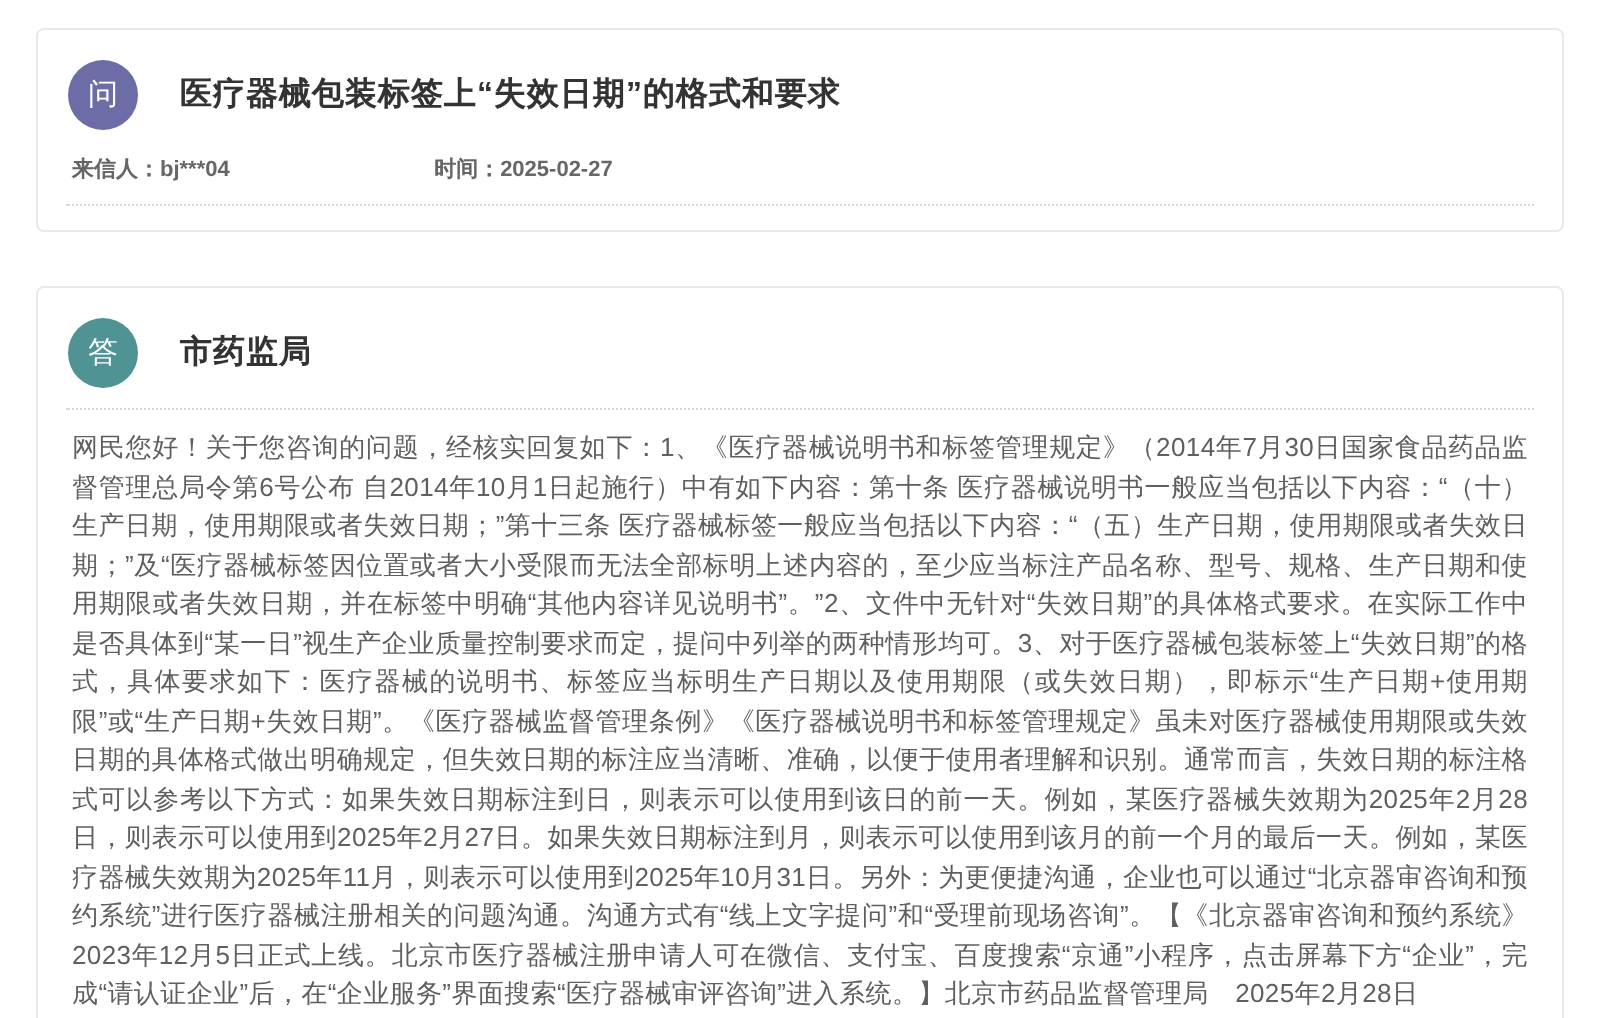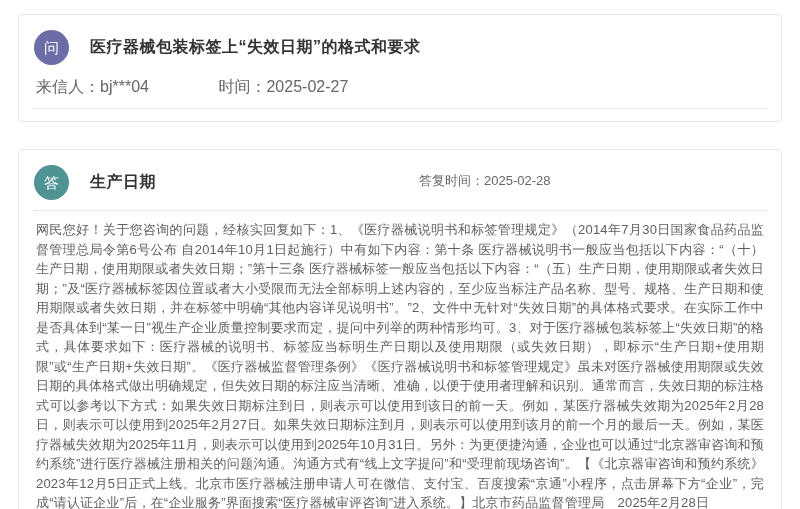--- a/index.html
+++ b/index.html
@@ -43,22 +43,23 @@
   }
   .reply-time {
     position: absolute;
     left: 387px;
     top: 9px;
     font-size: 13px;
     color: #666666;
   }
   .meta-row {
     padding: 2px 2px 10px 4px;
-    font-size: 16px;
+    font-size: 11px;
     color: #666666;
+    font-weight: bold;
   }
   .meta-sender { display: inline-block; width: 178px; }
   .dotted-sep {
     border-top: 1px dotted #d9d9d9;
     height: 0;
     margin: 0 1px 0 1px;
   }
   .body-text {
     padding: 10px 4px 4px 4px;
     font-size: 13px;
@@ -82,20 +83,19 @@
     <div class="meta-row">
       <span class="meta-sender"><span>来信人：</span><span>bj***04</span></span>
       <span class="meta-time"><span>时间：</span><span>2025-02-27</span></span>
     </div>
     <div class="dotted-sep"></div>
   </section>
 
   <section class="card answer-card">
     <div class="card-header">
       <span class="badge" style="background-color: rgb(79, 147, 148);">答</span>
-      <h2 class="card-title">生产日期</h2>
-      <span class="reply-time"><span>答复时间：</span><span>2025-02-28</span></span>
+      <h2 class="card-title">市药监局</h2>
     </div>
     <div class="dotted-sep"></div>
     <p class="body-text">网民您好！关于您咨询的问题，经核实回复如下：1、《医疗器械说明书和标签管理规定》（2014年7月30日国家食品药品监督管理总局令第6号公布 自2014年10月1日起施行）中有如下内容：第十条 医疗器械说明书一般应当包括以下内容：“（十）生产日期，使用期限或者失效日期；”第十三条 医疗器械标签一般应当包括以下内容：“（五）生产日期，使用期限或者失效日期；”及“医疗器械标签因位置或者大小受限而无法全部标明上述内容的，至少应当标注产品名称、型号、规格、生产日期和使用期限或者失效日期，并在标签中明确“其他内容详见说明书”。”2、文件中无针对“失效日期”的具体格式要求。在实际工作中是否具体到“某一日”视生产企业质量控制要求而定，提问中列举的两种情形均可。3、对于医疗器械包装标签上“失效日期”的格式，具体要求如下：医疗器械的说明书、标签应当标明生产日期以及使用期限（或失效日期），即标示“生产日期+使用期限”或“生产日期+失效日期”。《医疗器械监督管理条例》《医疗器械说明书和标签管理规定》虽未对医疗器械使用期限或失效日期的具体格式做出明确规定，但失效日期的标注应当清晰、准确，以便于使用者理解和识别。通常而言，失效日期的标注格式可以参考以下方式：如果失效日期标注到日，则表示可以使用到该日的前一天。例如，某医疗器械失效期为2025年2月28日，则表示可以使用到2025年2月27日。如果失效日期标注到月，则表示可以使用到该月的前一个月的最后一天。例如，某医疗器械失效期为2025年11月，则表示可以使用到2025年10月31日。另外：为更便捷沟通，企业也可以通过“北京器审咨询和预约系统”进行医疗器械注册相关的问题沟通。沟通方式有“线上文字提问”和“受理前现场咨询”。【《北京器审咨询和预约系统》2023年12月5日正式上线。北京市医疗器械注册申请人可在微信、支付宝、百度搜索“京通”小程序，点击屏幕下方“企业”，完成“请认证企业”后，在“企业服务”界面搜索“医疗器械审评咨询”进入系统。】北京市药品监督管理局　2025年2月28日</p>
   </section>
 
 </div>
 
 </body></html>

